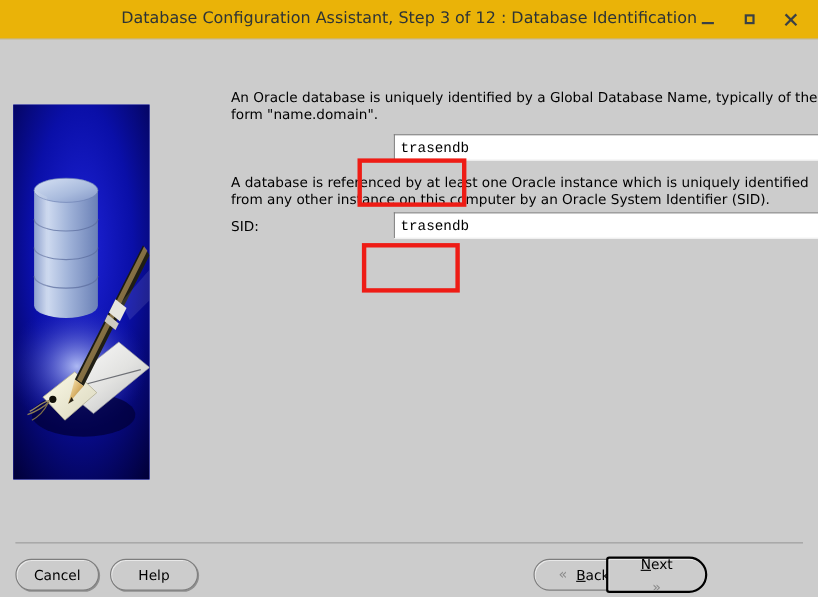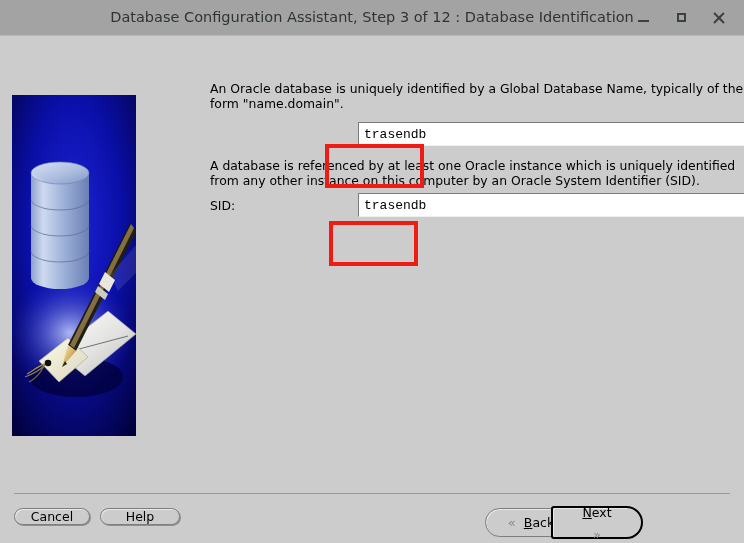--- a/index.html
+++ b/index.html
@@ -16,21 +16,21 @@
     width: 744px;
     height: 543px;
     background: #cccccc;
   }
 
   
   #titlebar {
     position: absolute;
     left: 0; top: 0;
     width: 744px; height: 36px;
-    background: #a3a3a3;
+    background: #eab308;
     border-bottom: 1px solid #b8b8b6;
   }
   #titlebar-title {
     position: absolute;
     left: 0; top: 0;
     width: 744px;
     line-height: 35px;
     text-align: center;
     font-size: 14.5px;
     color: #2e3436;
@@ -154,21 +154,21 @@
   
   #separator {
     position: absolute;
     left: 14px; top: 457px;
     width: 716px; height: 1px;
     background: #9a9a9a;
   }
 
   .pill {
     position: absolute;
-    height: 17px;
+    height: 29px;
     background: #cccccc;
     border: 1px solid #7d7d7d;
     border-radius: 15px;
     box-shadow: inset 1px 1px 0 #e8e8e8, 1px 1px 0 #8f8f8f;
     font-size: 12.5px;
     font-family: "DejaVu Sans", sans-serif;
     color: #000000;
     display: flex;
     align-items: center;
     justify-content: center;

